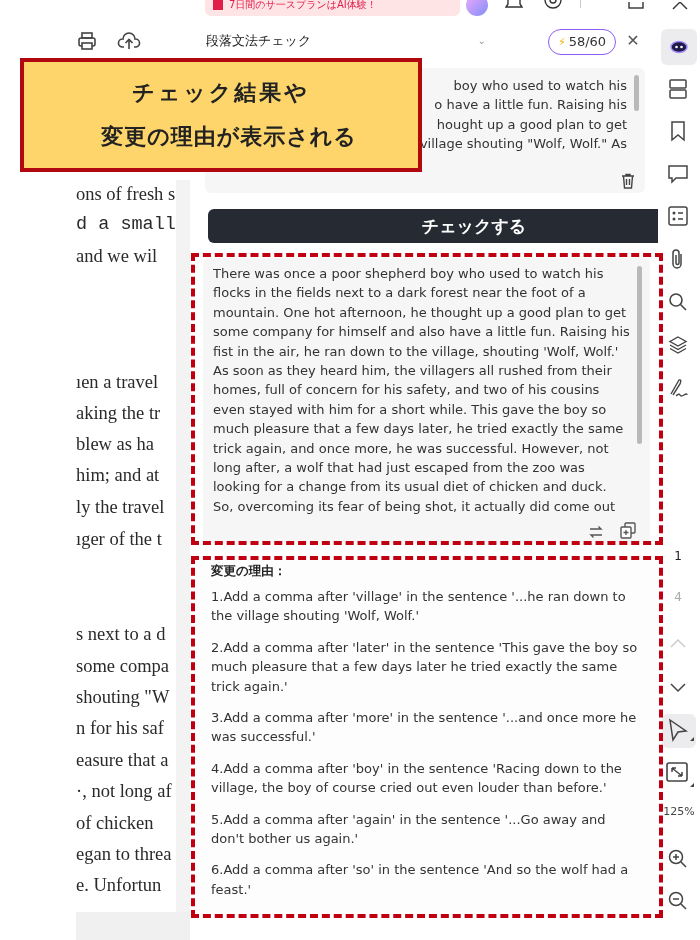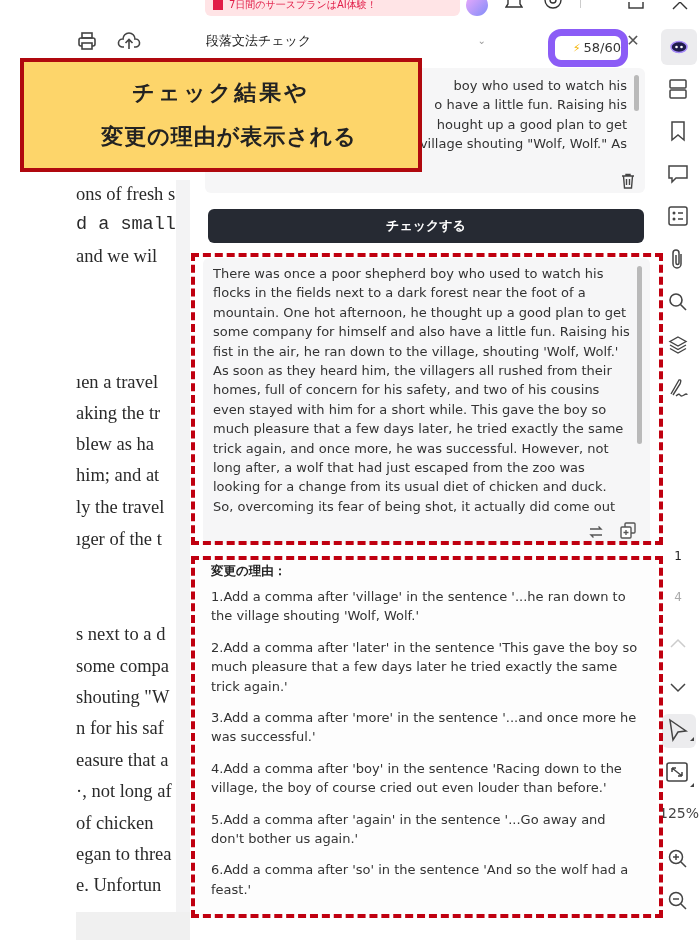--- a/index.html
+++ b/index.html
@@ -17,44 +17,44 @@
   #doc-toolbar{left:76px;top:30px;width:110px;height:32px;}
   .tb-ico{display:inline-block;width:26px;height:28px;margin-right:10px;}
   .doc-line{left:76px;width:100px;font-family:"Liberation Serif","DejaVu Serif",serif;font-size:18.5px;color:#2a2a2a;white-space:nowrap;overflow:hidden;height:28px;line-height:28px;}
   #doc-gap{left:176px;top:180px;width:14px;height:740px;background:#f3f3f4;}
   #doc-bottom{left:76px;top:912px;width:114px;height:28px;background:#f0f0f0;}
   
   #panel{left:190px;top:20px;width:468px;height:920px;background:#fff;}
   #panel-header{left:200px;top:27px;width:450px;height:30px;}
   #mode-select{left:0;top:0;width:290px;height:28px;font-size:13px;color:#222;line-height:28px;padding-left:6px;}
   #mode-chev{right:0;top:0;color:#999;font-size:10px;}
-  #credit{left:348px;top:2px;width:66px;height:24px;border:7px solid #8b5cf6;border-radius:13px;font-size:13px;line-height:24px;color:#333;text-align:right;background:#fff;}
+  #credit{left:348px;top:2px;width:66px;height:24px;border:1px solid #8b5cf6;border-radius:13px;font-size:13px;line-height:24px;color:#333;text-align:center;background:#fff;}
   #credit .bolt{color:#f5b50a;margin-right:3px;font-size:11px;}
   #panel-close{left:423px;top:2px;width:20px;height:24px;font-size:16px;color:#555;line-height:24px;text-align:center;}
   #input-box{left:205px;top:68px;width:440px;height:125px;background:#f6f6f7;border-radius:6px;}
   #input-text{left:222px;top:76px;width:405px;height:96px;font-size:13px;line-height:19.4px;color:#333;overflow:hidden;text-align:right;}
   #input-scroll{left:634px;top:75px;width:5px;height:36px;background:#b9b9b9;border-radius:3px;}
   #trash{left:620px;top:173px;width:16px;height:16px;}
-  #check-btn{left:208px;top:209px;width:436px;height:34px;background:#262a33;border-radius:6px;color:#fff;font-size:13px;font-weight:bold;text-align:center;line-height:34px;}
+  #check-btn{left:208px;top:209px;width:436px;height:34px;background:#262a33;border-radius:6px;color:#fff;font-size:17px;font-weight:bold;text-align:center;line-height:34px;padding-left:48px;}
   #result-box{left:203px;top:258px;width:447px;height:286px;background:#f6f6f7;border-radius:6px;}
   #result-text{left:213px;top:264px;width:418px;font-size:13px;line-height:19.4px;color:#333;height:252px;overflow:hidden;}
   #result-scroll{left:637px;top:266px;width:5px;height:178px;background:#b9b9b9;border-radius:3px;}
   #swap-ico{left:588px;top:524px;width:16px;height:16px;}
   #copy-ico{left:620px;top:522px;width:16px;height:18px;}
   #reason-box{left:196px;top:556px;width:460px;height:360px;background:#fdfdfd;}
   #reason-title{left:211px;top:563px;font-size:12.5px;font-weight:bold;color:#222;}
   #reason-list{left:211px;top:587px;width:430px;}
   .reason{font-size:13px;line-height:19.4px;color:#333;margin-bottom:12px;}
   
   #rail{left:658px;top:20px;width:42px;height:920px;background:#fff;}
   .rail-ico{left:667px;width:22px;height:22px;}
   #ai-ico{left:661px;top:29px;width:36px;height:36px;background:#ececee;border-radius:6px;}
   #page-cur{left:661px;top:543px;width:34px;height:26px;font-size:12px;color:#222;text-align:center;line-height:26px;background:#fff;border-radius:6px;}
   #page-total{left:661px;top:590px;width:34px;font-size:12px;color:#aaa;text-align:center;}
-  #zoom-val{left:658px;top:805px;width:42px;font-size:14px;color:#444;text-align:center;}
+  #zoom-val{left:658px;top:805px;width:42px;font-size:11px;color:#444;text-align:center;}
   
   #callout{left:20px;top:58px;width:402px;height:114px;background:#fdd56a;border:4px solid #b0080e;box-sizing:border-box;}
   #callout-l1{left:0;top:16px;width:100%;text-align:center;font-size:22px;font-weight:bold;color:#222;letter-spacing:3px;}
   #callout-l2{left:8px;top:60px;width:100%;text-align:center;font-size:22px;font-weight:bold;color:#222;letter-spacing:1px;}
   .dash{position:absolute;border:4px dashed #c00010;box-sizing:border-box;}
   #dash1{left:191px;top:253px;width:472px;height:292px;}
   #dash2{left:191px;top:556px;width:472px;height:362px;}
 </style>
 </head>
 <body>

